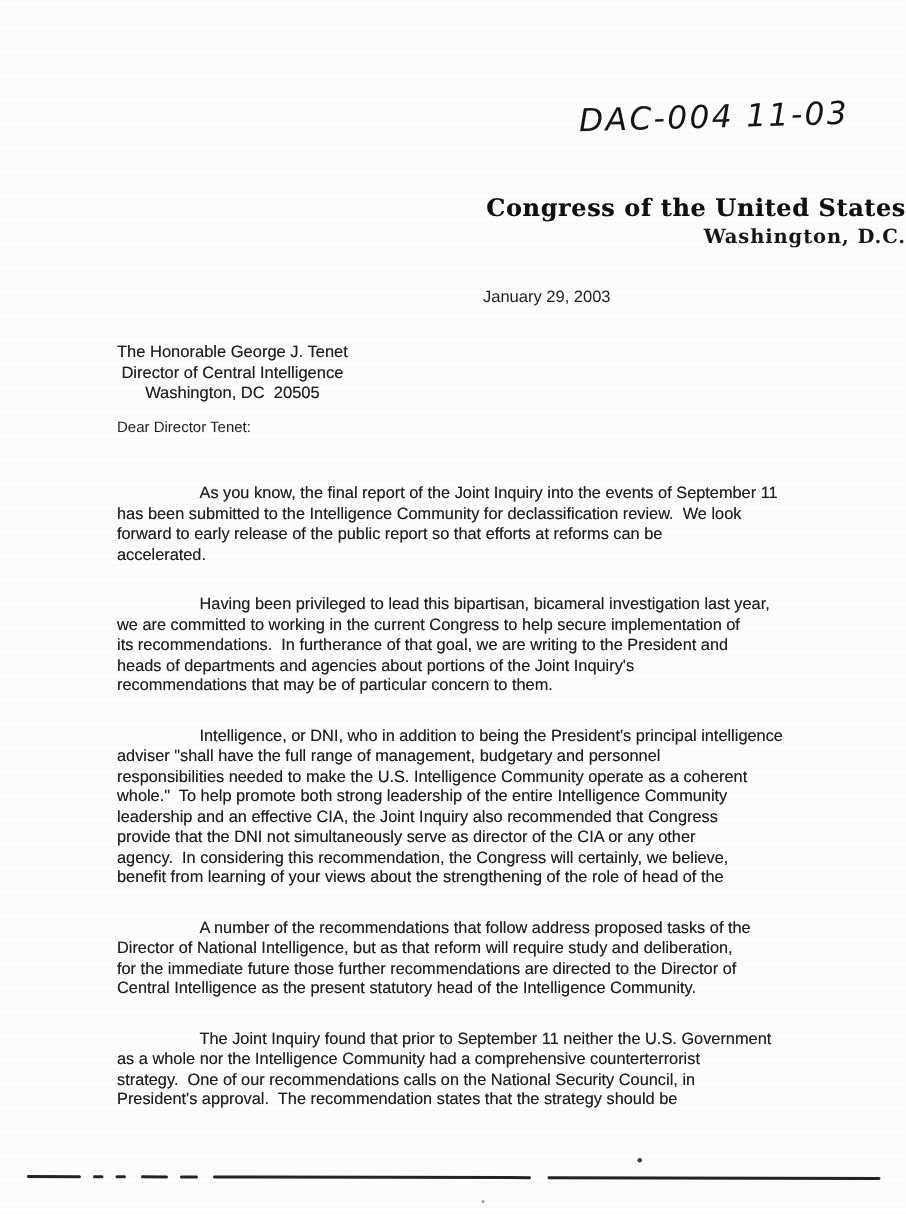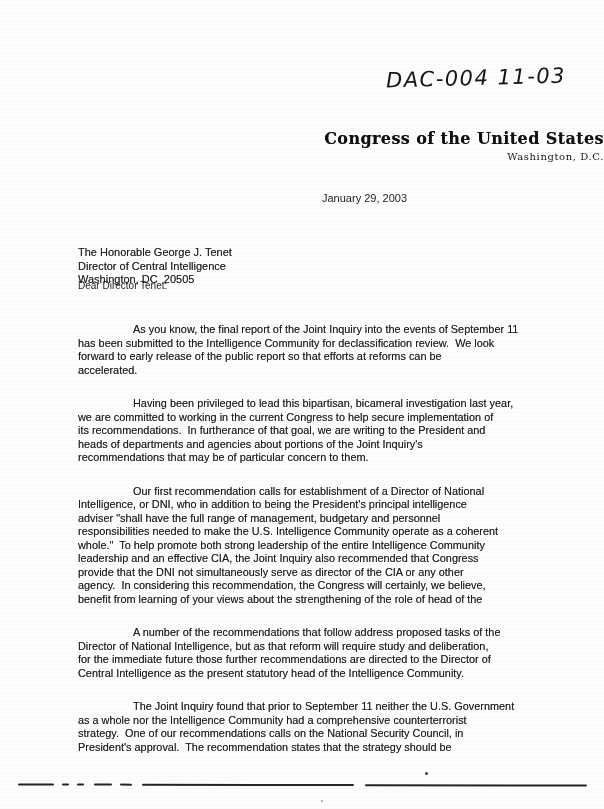--- a/index.html
+++ b/index.html
@@ -23,24 +23,24 @@
     white-space:pre;
   }
   .letterhead{position:absolute;top:129px;left:0;width:100%;text-align:right;}
   .lh-title{
     font-family:"DejaVu Serif", serif;
     font-weight:bold;font-size:16px;letter-spacing:0.4px;color:#101010;
     text-shadow:0 0 0.4px rgba(0,0,0,0.55);
   }
   .lh-sub{
     font-family:"DejaVu Serif", serif;
-    font-weight:normal;font-size:10px;letter-spacing:0.6px;margin-top:3px;color:#161616;
+    font-weight:bold;font-size:13px;letter-spacing:0.6px;margin-top:3px;color:#161616;
   }
   .date{position:absolute;left:322px;top:192px;font-size:11px;white-space:pre;}
-  .recipient{position:absolute;left:78px;top:246px;font-size:11px;line-height:13.5px;}
+  .recipient{position:absolute;left:78px;top:229px;font-size:11px;line-height:13.5px;text-align:center;}
   .salutation{position:absolute;left:78px;top:280px;font-size:10px;white-space:pre;}
   .letter-body{position:absolute;left:78px;top:303px;width:510px;font-size:10.9px;line-height:13.5px;}
   .para{margin:0 0 12px 0;}
   .line{white-space:pre;text-shadow:0 0 0.35px rgba(0,0,0,0.5);}
   .para .line:first-child{padding-left:55px;margin-top:20px;}
   .scanline{position:absolute;left:0;top:784px;width:604px;height:3px;transform:rotate(0.12deg);}
   .scanline span{position:absolute;top:0;height:2px;background:#242424;border-radius:1px;display:block;}
   .seg1{left:18px;width:36px;}
   .seg2{left:62px;width:7px;}
   .seg3{left:77px;width:7px;}
@@ -81,21 +81,20 @@
         <div class="line">accelerated.</div>
       </div>
     <div class="para">
         <div class="line">Having been privileged to lead this bipartisan, bicameral investigation last year,</div>
         <div class="line">we are committed to working in the current Congress to help secure implementation of</div>
         <div class="line">its recommendations.  In furtherance of that goal, we are writing to the President and</div>
         <div class="line">heads of departments and agencies about portions of the Joint Inquiry's</div>
         <div class="line">recommendations that may be of particular concern to them.</div>
       </div>
     <div class="para">
-        <div class="line">Our first recommendation calls for establishment of a Director of National</div>
         <div class="line">Intelligence, or DNI, who in addition to being the President's principal intelligence</div>
         <div class="line">adviser "shall have the full range of management, budgetary and personnel</div>
         <div class="line">responsibilities needed to make the U.S. Intelligence Community operate as a coherent</div>
         <div class="line">whole."  To help promote both strong leadership of the entire Intelligence Community</div>
         <div class="line">leadership and an effective CIA, the Joint Inquiry also recommended that Congress</div>
         <div class="line">provide that the DNI not simultaneously serve as director of the CIA or any other</div>
         <div class="line">agency.  In considering this recommendation, the Congress will certainly, we believe,</div>
         <div class="line">benefit from learning of your views about the strengthening of the role of head of the</div>
       </div>
     <div class="para">

